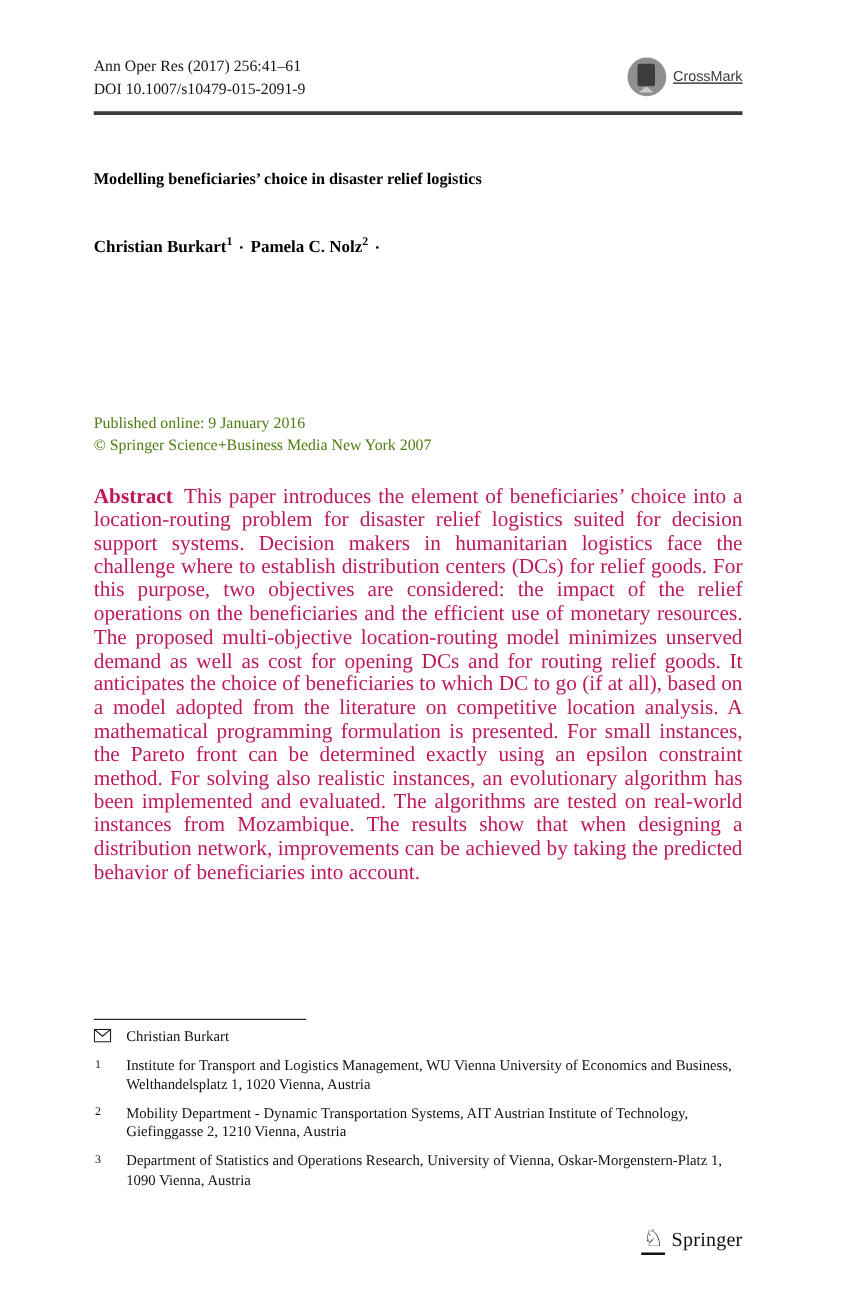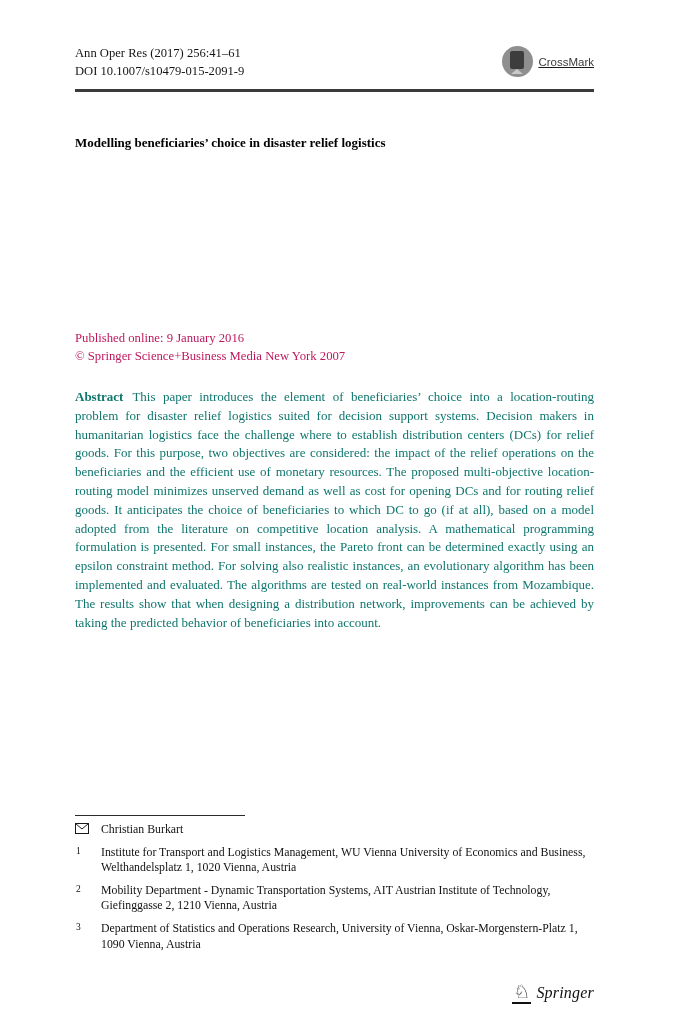--- a/index.html
+++ b/index.html
@@ -82,31 +82,31 @@
     color: #000;
   }
   .authors sup { font-size: 9.5px; }
   .dotsep { margin: 0 5px; font-weight: bold; }
 
   .published {
     position: absolute;
     top: 330px; left: 75px; right: 70px;
     font-size: 12.7px;
     line-height: 17.5px;
-    color: #be185d;
+    color: #4d7c0f;
   }
 
   
   .abstract {
     position: absolute;
     top: 388px; left: 75px; right: 70px;
-    font-size: 13px;
+    font-size: 17px;
     line-height: 18.8px;
     text-align: justify;
-    color: #0f766e;
+    color: #be185d;
   }
   .lead-label { font-weight: bold; margin-right: 9px; }
   .keywords {
     position: absolute;
     top: 660px; left: 75px; right: 70px;
     font-size: 13.7px;
     line-height: 18.8px;
     text-align: justify;
     color: #0f0f0f;
   }
@@ -149,21 +149,20 @@
     font-size: 19px;
     line-height: 19px;
     color: #111;
     border-bottom: 2px solid #111;
     padding: 0 1px 1px 1px;
   }
   .spr-text {
     font-size: 16px;
     color: #111;
     letter-spacing: 0.2px;
-    font-style: italic;
   }
 </style>
 </head>
 <body>
 
 <div class="page">
 
   <div class="header">
     <div class="header-left">
       <div>Ann Oper Res (2017) 256:41–61</div>
@@ -176,20 +175,23 @@
       </div>
       <div class="cm-label">CrossMark</div>
     </div>
   </div>
 
   <div class="rule"></div>
 
   <h1 class="title">Modelling beneficiaries’ choice in disaster relief logistics</h1>
 
   <div class="authors">
+    <div>
+      <span>Christian Burkart</span><sup>1</sup><span class="dotsep">·</span><span>Pamela C. Nolz</span><sup>2</sup><span class="dotsep">·</span>
+    </div>
   </div>
 
   <div class="published">
     <div>Published online: 9 January 2016</div>
     <div>© Springer Science+Business Media New York 2007</div>
   </div>
 
   <p class="abstract">
     <span class="lead-label">Abstract</span><span>This paper introduces the element of beneficiaries’ choice into a location-routing problem for disaster relief logistics suited for decision support systems. Decision makers in humanitarian logistics face the challenge where to establish distribution centers (DCs) for relief goods. For this purpose, two objectives are considered: the impact of the relief operations on the beneficiaries and the efficient use of monetary resources. The proposed multi-objective location-routing model minimizes unserved demand as well as cost for opening DCs and for routing relief goods. It anticipates the choice of beneficiaries to which DC to go (if at all), based on a model adopted from the literature on competitive location analysis. A mathematical programming formulation is presented. For small instances, the Pareto front can be determined exactly using an epsilon constraint method. For solving also realistic instances, an evolutionary algorithm has been implemented and evaluated. The algorithms are tested on real-world instances from Mozambique. The results show that when designing a distribution network, improvements can be achieved by taking the predicted behavior of beneficiaries into account.</span>
   </p>

